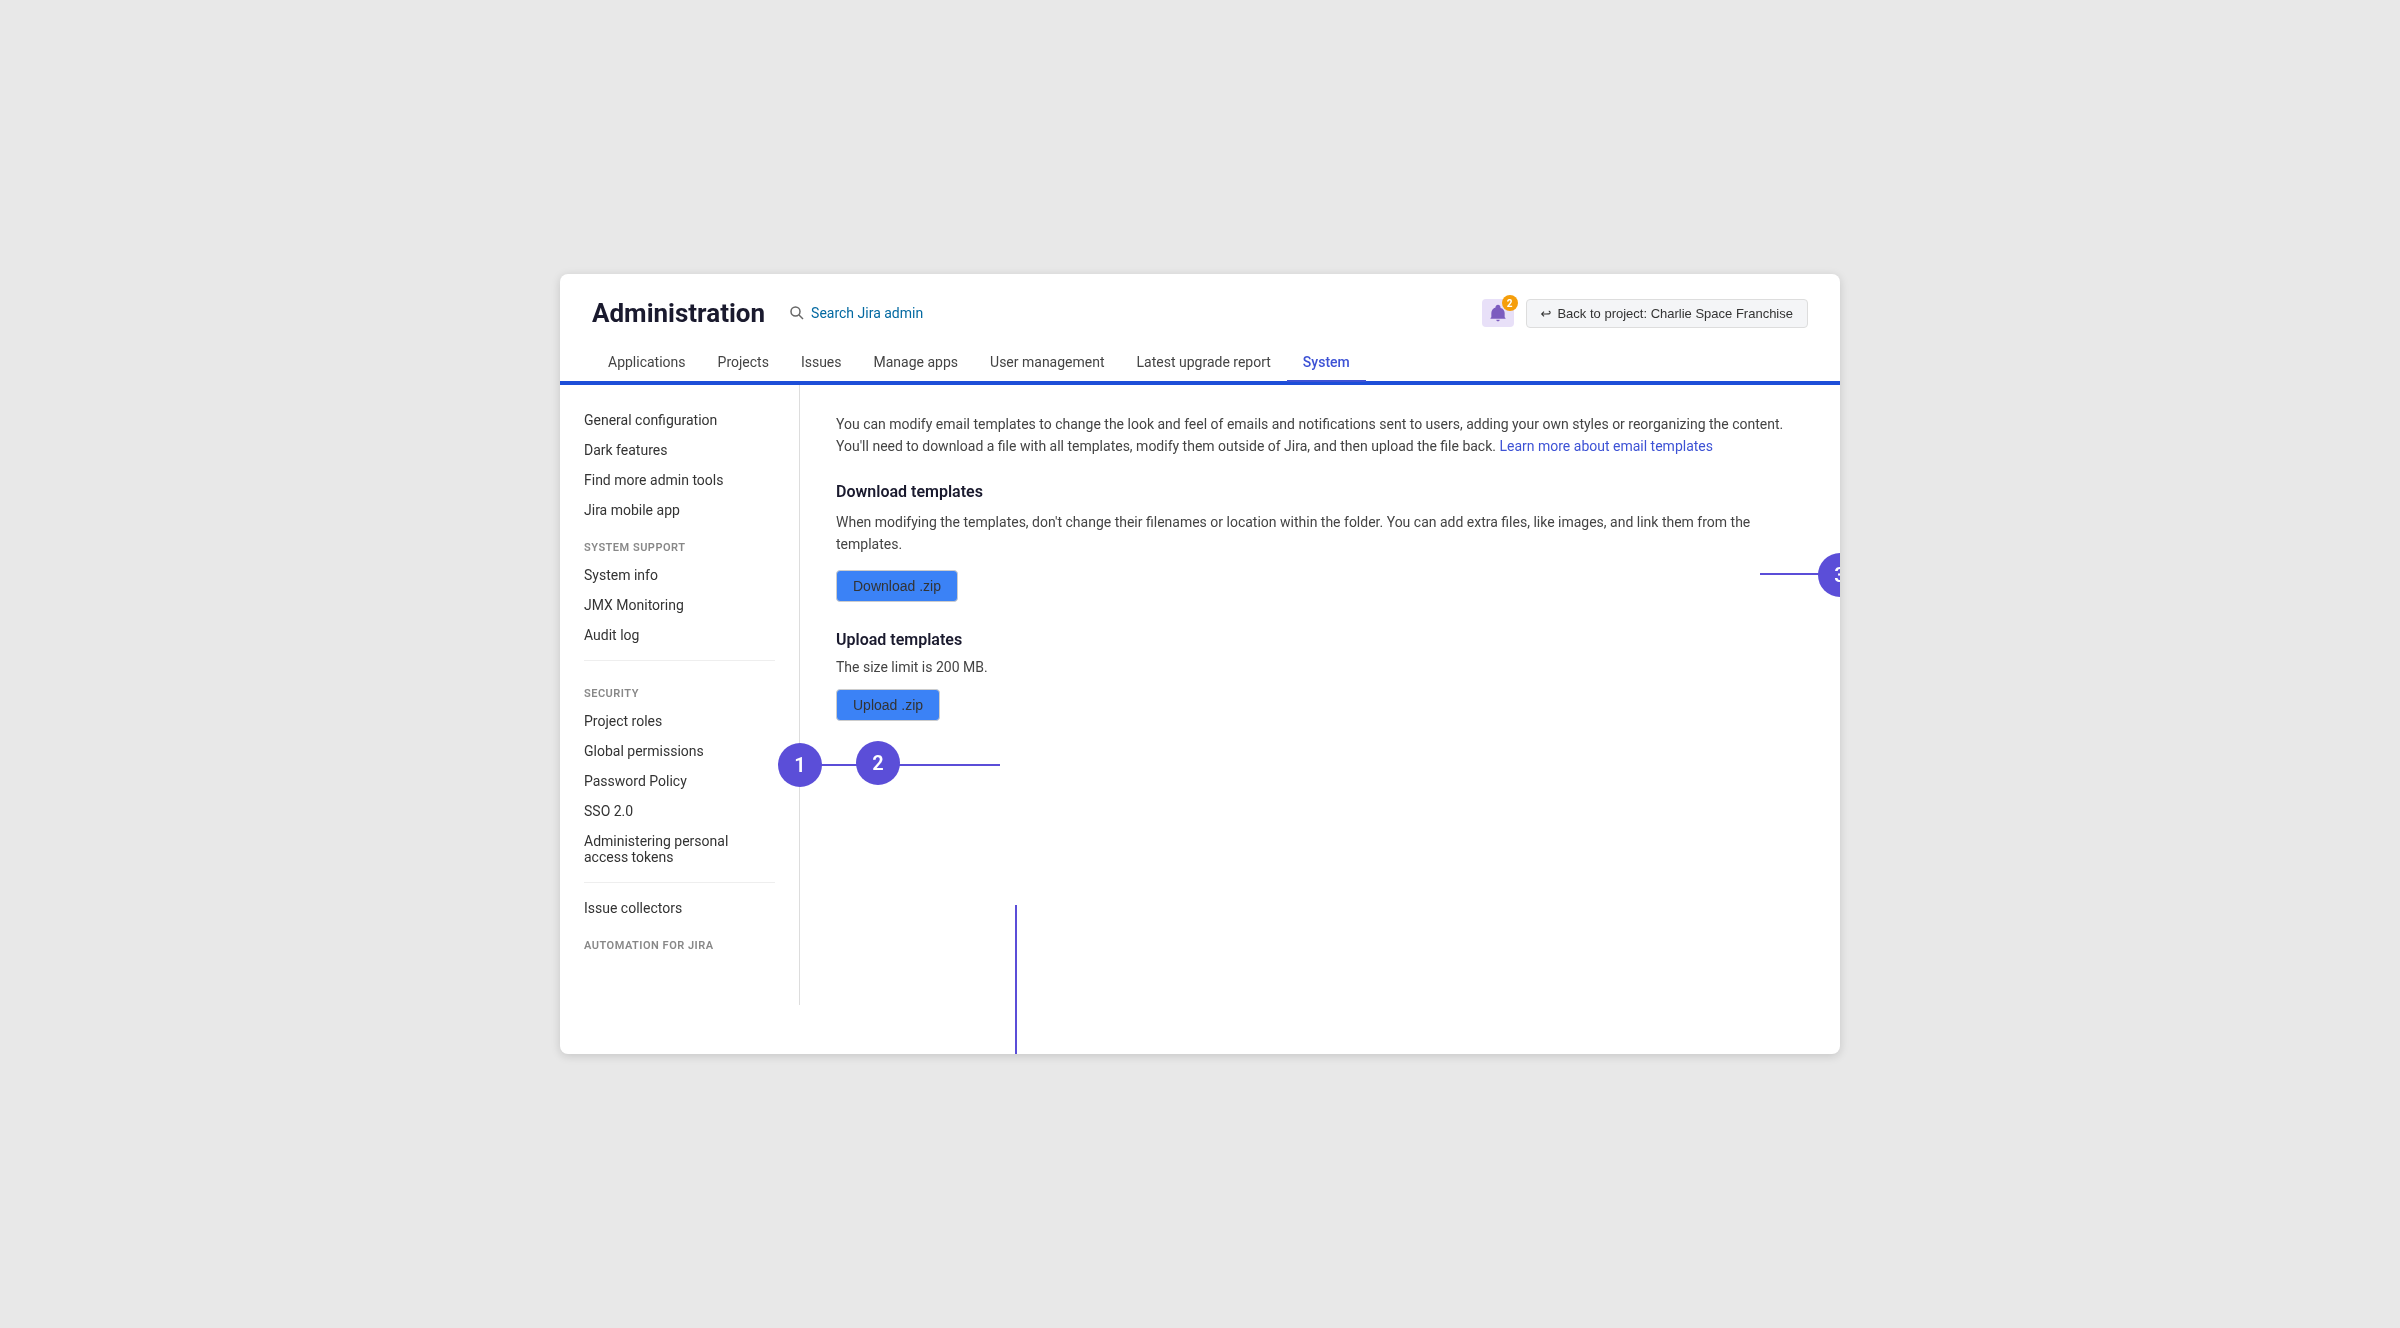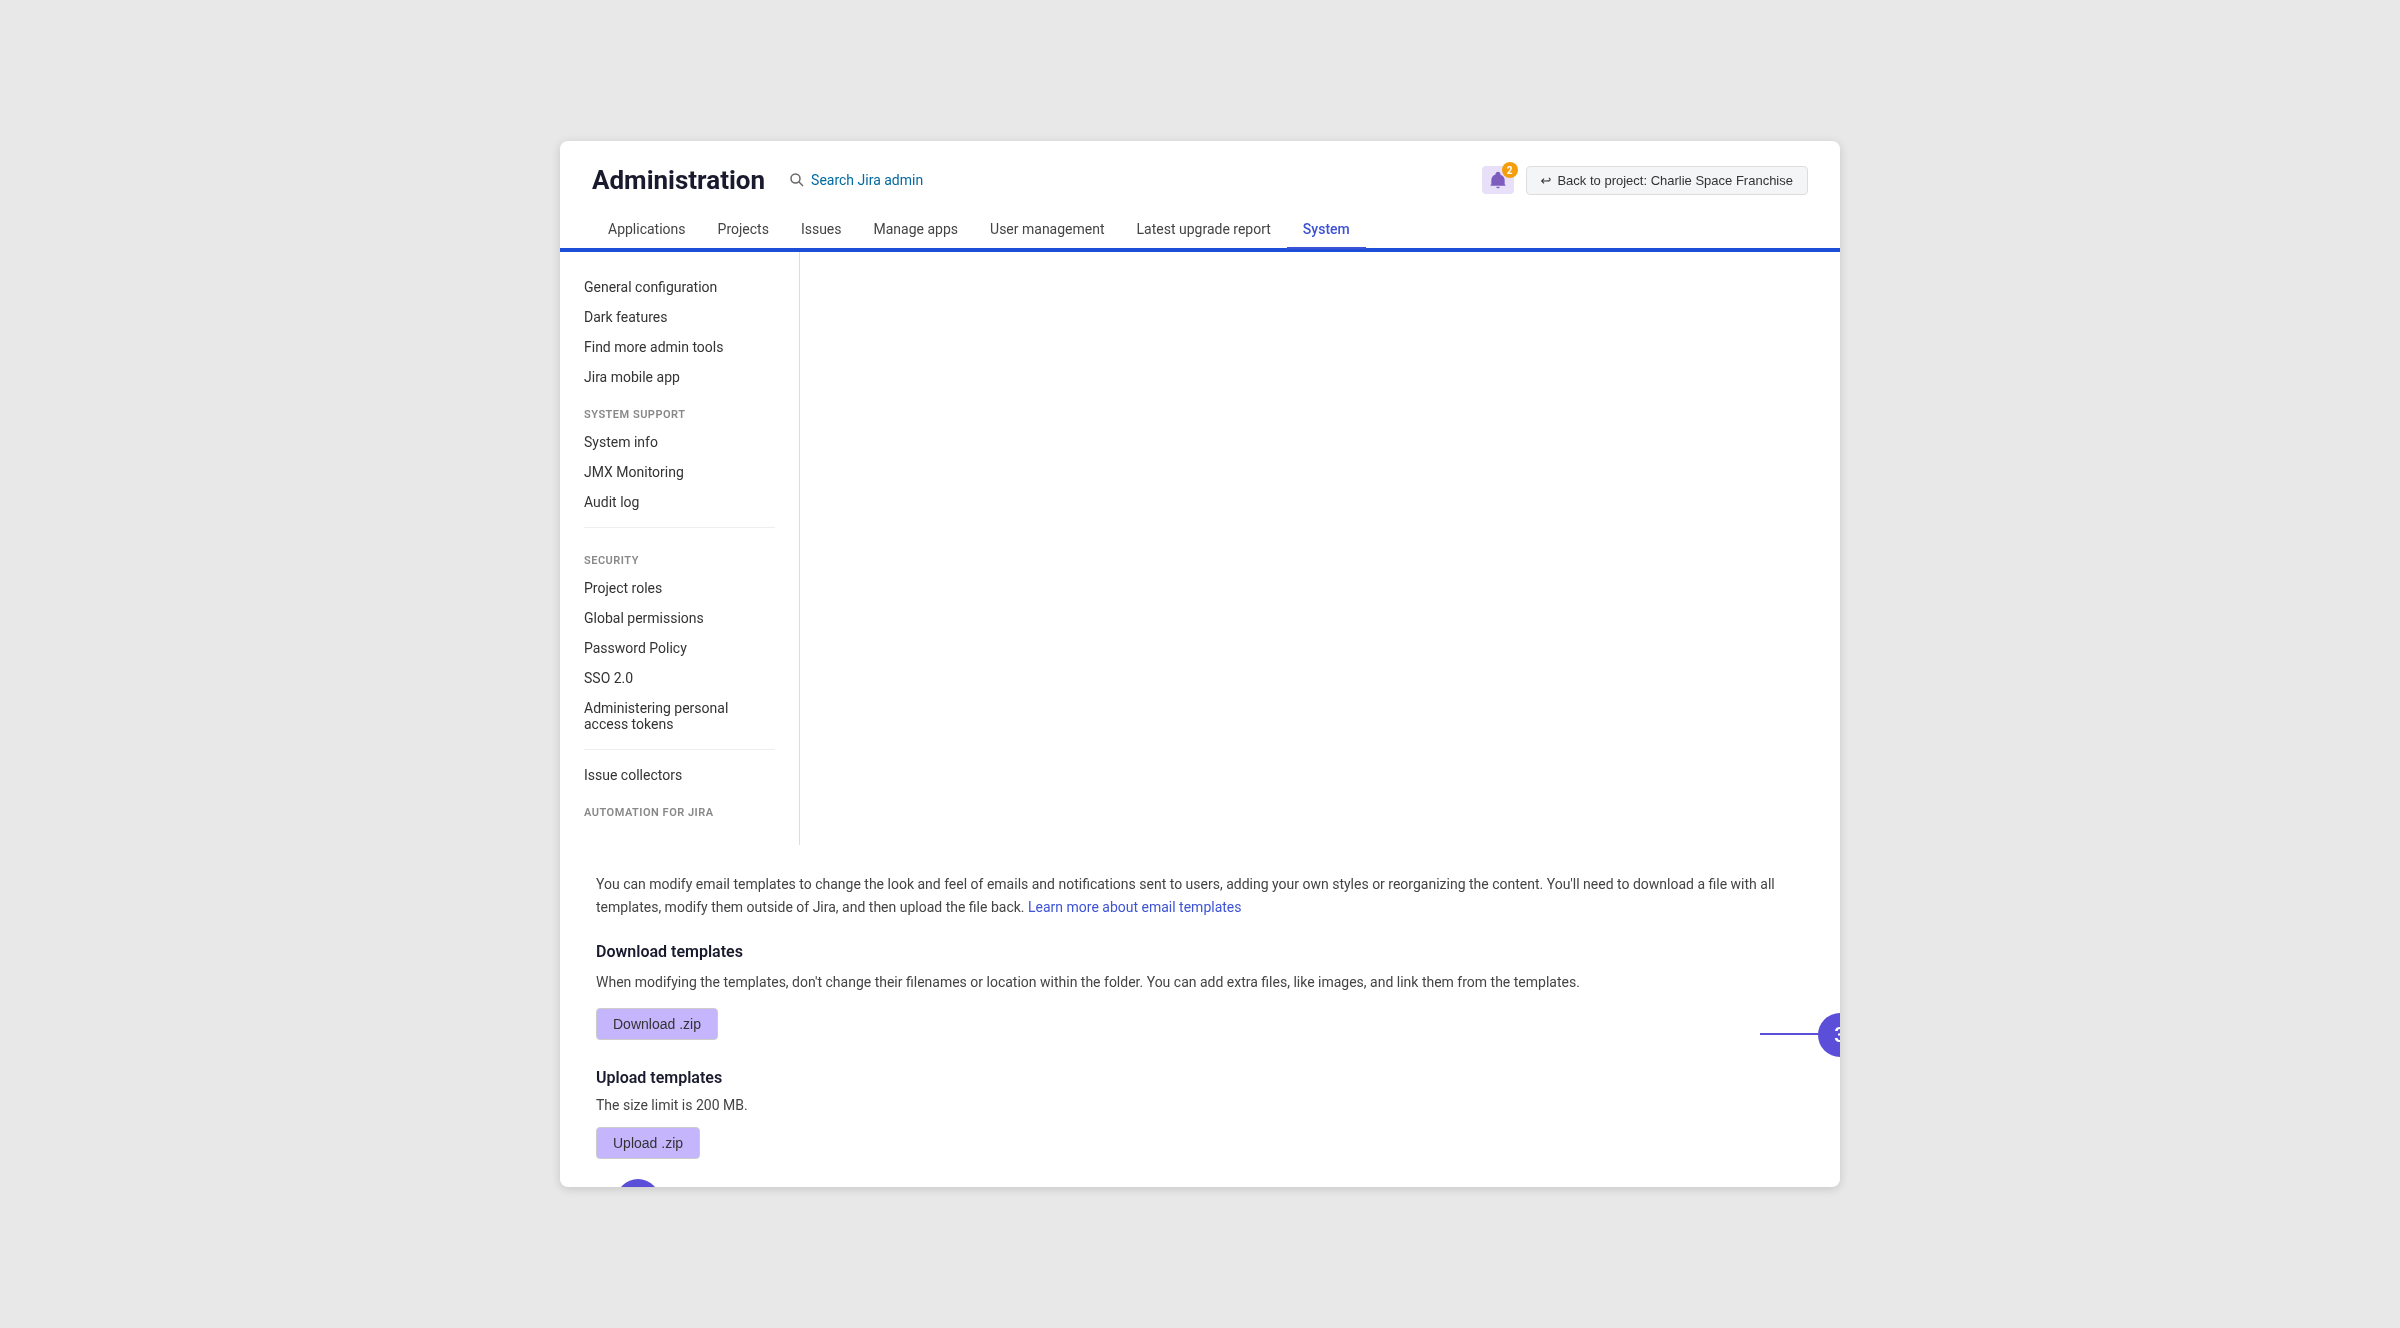--- a/index.html
+++ b/index.html
@@ -99,21 +99,20 @@
     }
     .nav-tab.active {
       color: #3d52d5;
       border-bottom: 2px solid #3d52d5;
       font-weight: 500;
     }
     
     .main-layout {
       display: flex;
       min-height: 620px;
-      flex-direction: column;
     }
     
     .sidebar {
       width: 240px;
       flex-shrink: 0;
       padding: 20px 0;
       border-right: 1px solid #ddd;
     }
     .sidebar-item {
       display: block;
@@ -181,21 +180,21 @@
       line-height: 1.6;
       margin-bottom: 14px;
     }
     .btn {
       display: inline-block;
       padding: 7px 16px;
       border: 1px solid #ccc;
       border-radius: 4px;
       font-size: 14px;
       color: #333;
-      background: #c4b5fd;
+      background: #3b82f6;
       cursor: pointer;
       text-decoration: none;
     }
     .upload-section {
       margin-top: 28px;
     }
     .size-limit-text {
       font-size: 14px;
       color: #444;
       margin-bottom: 14px;

